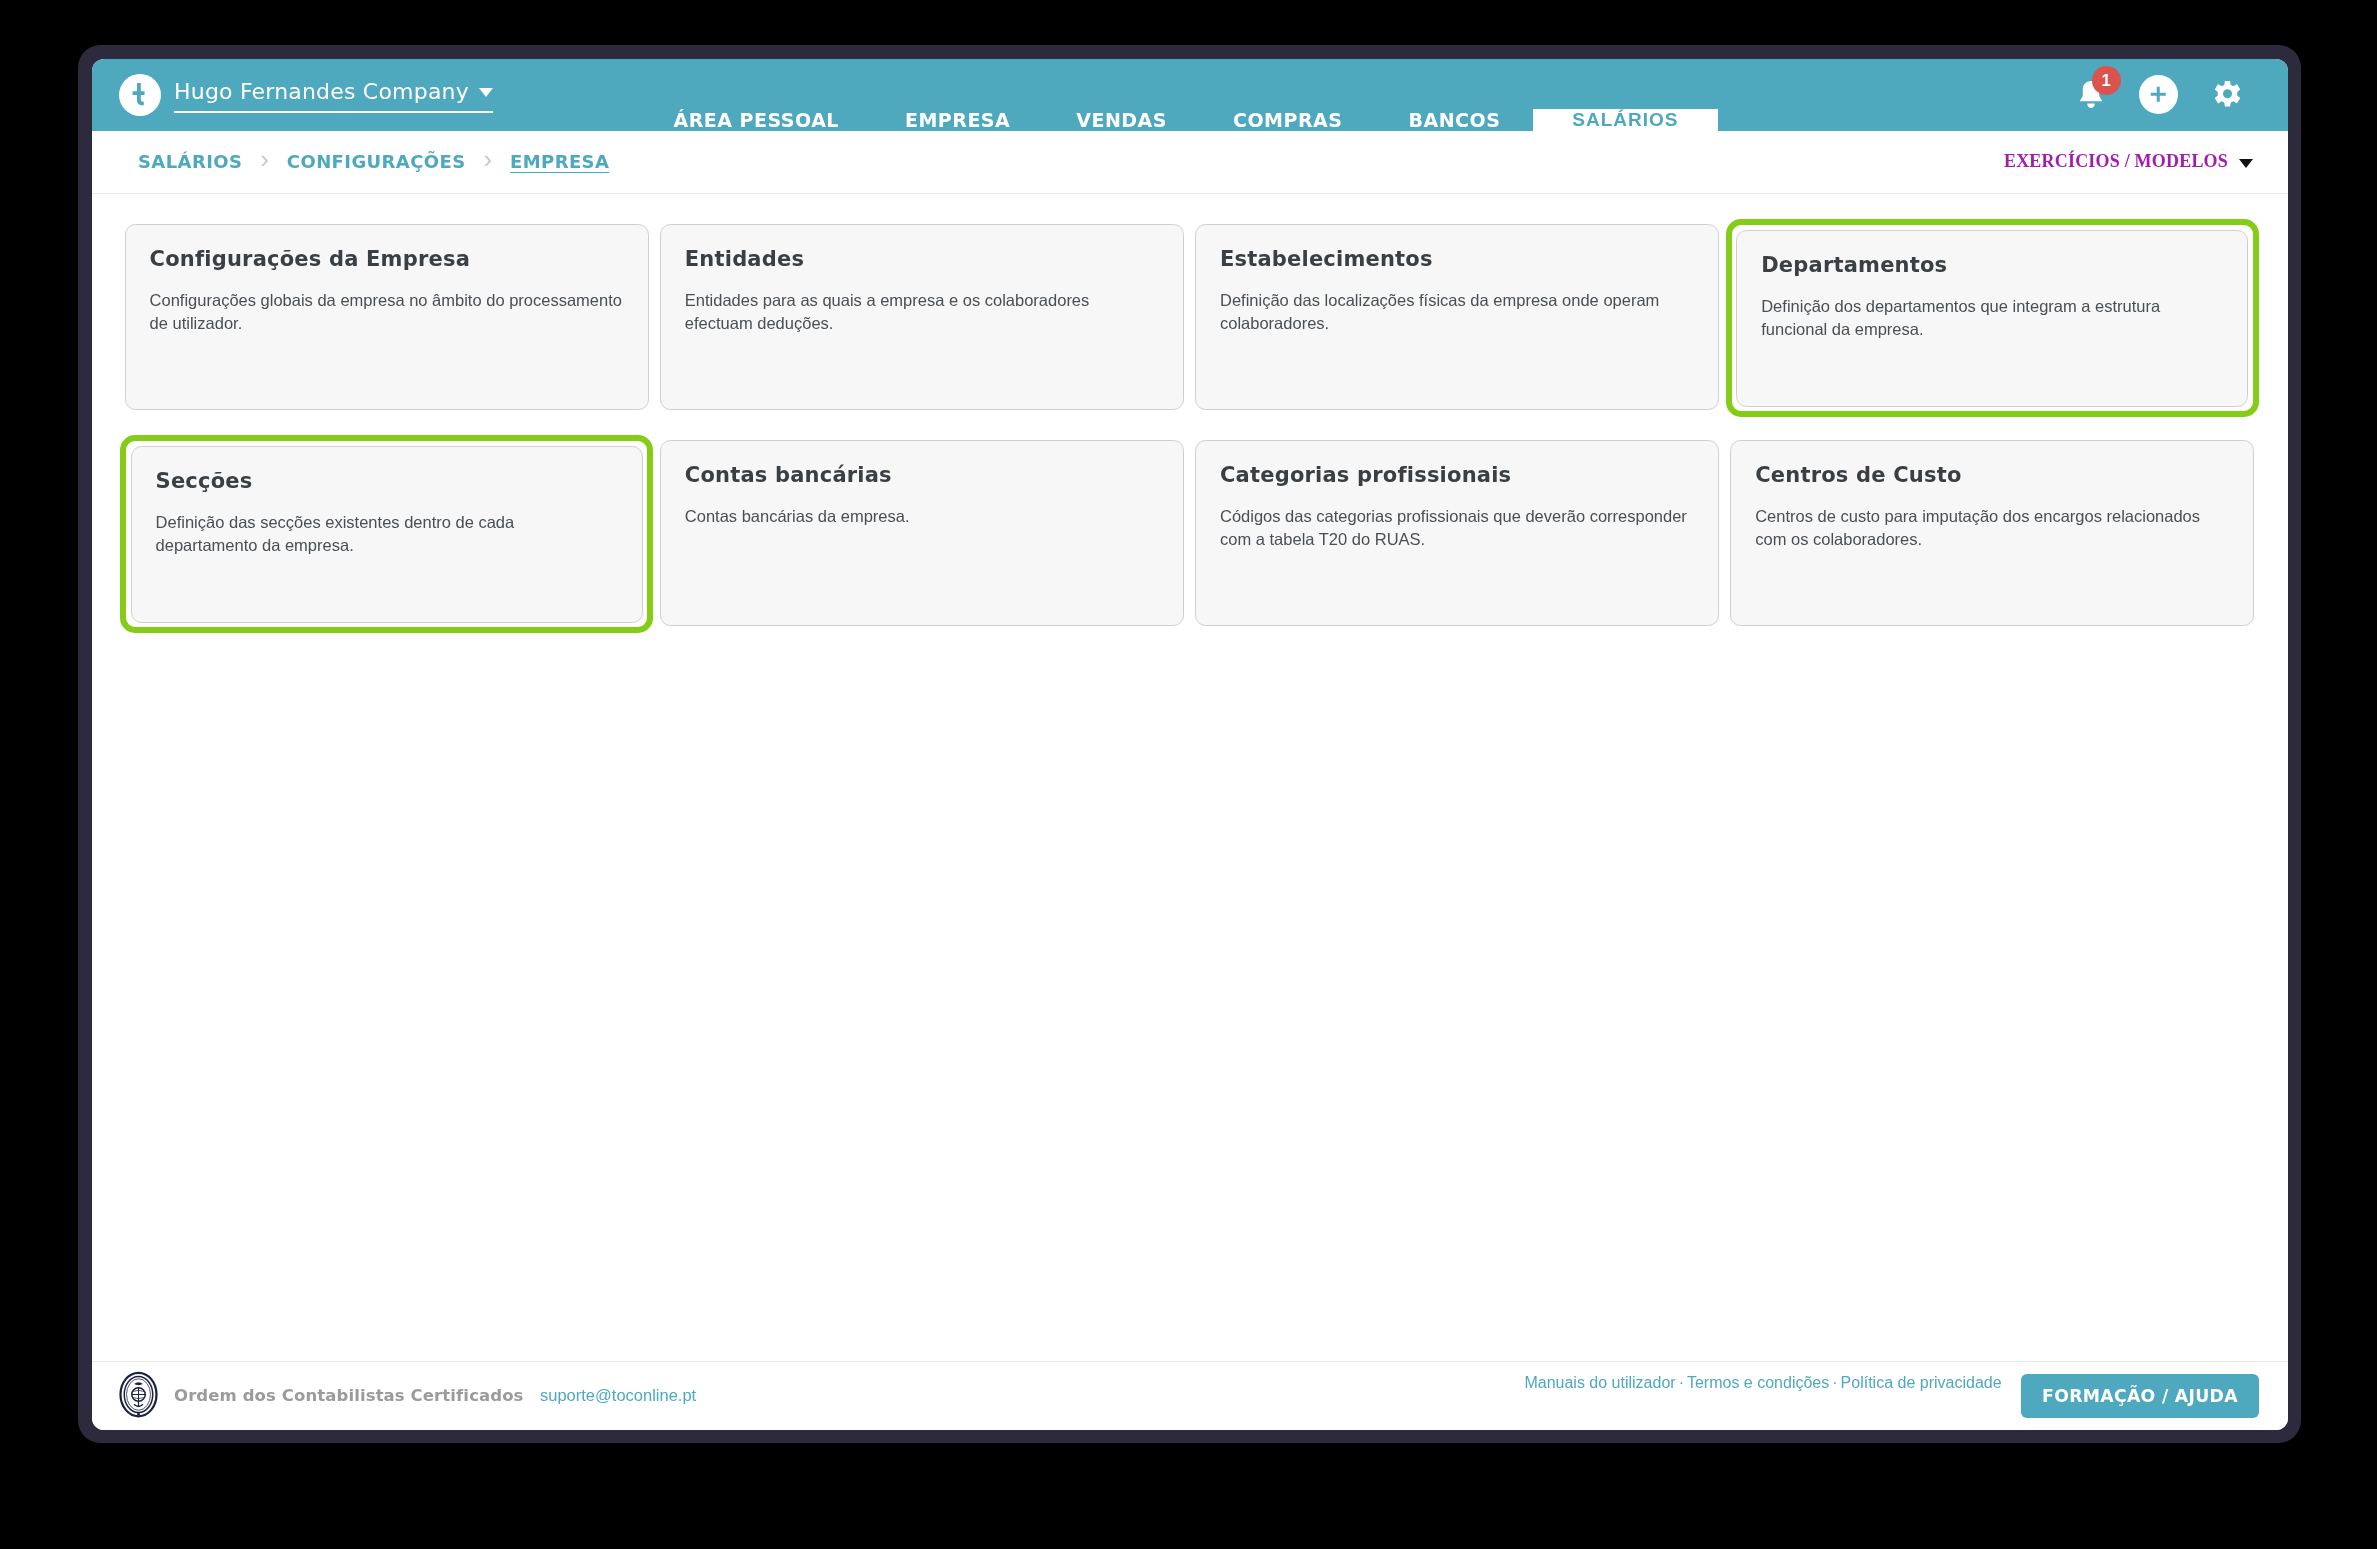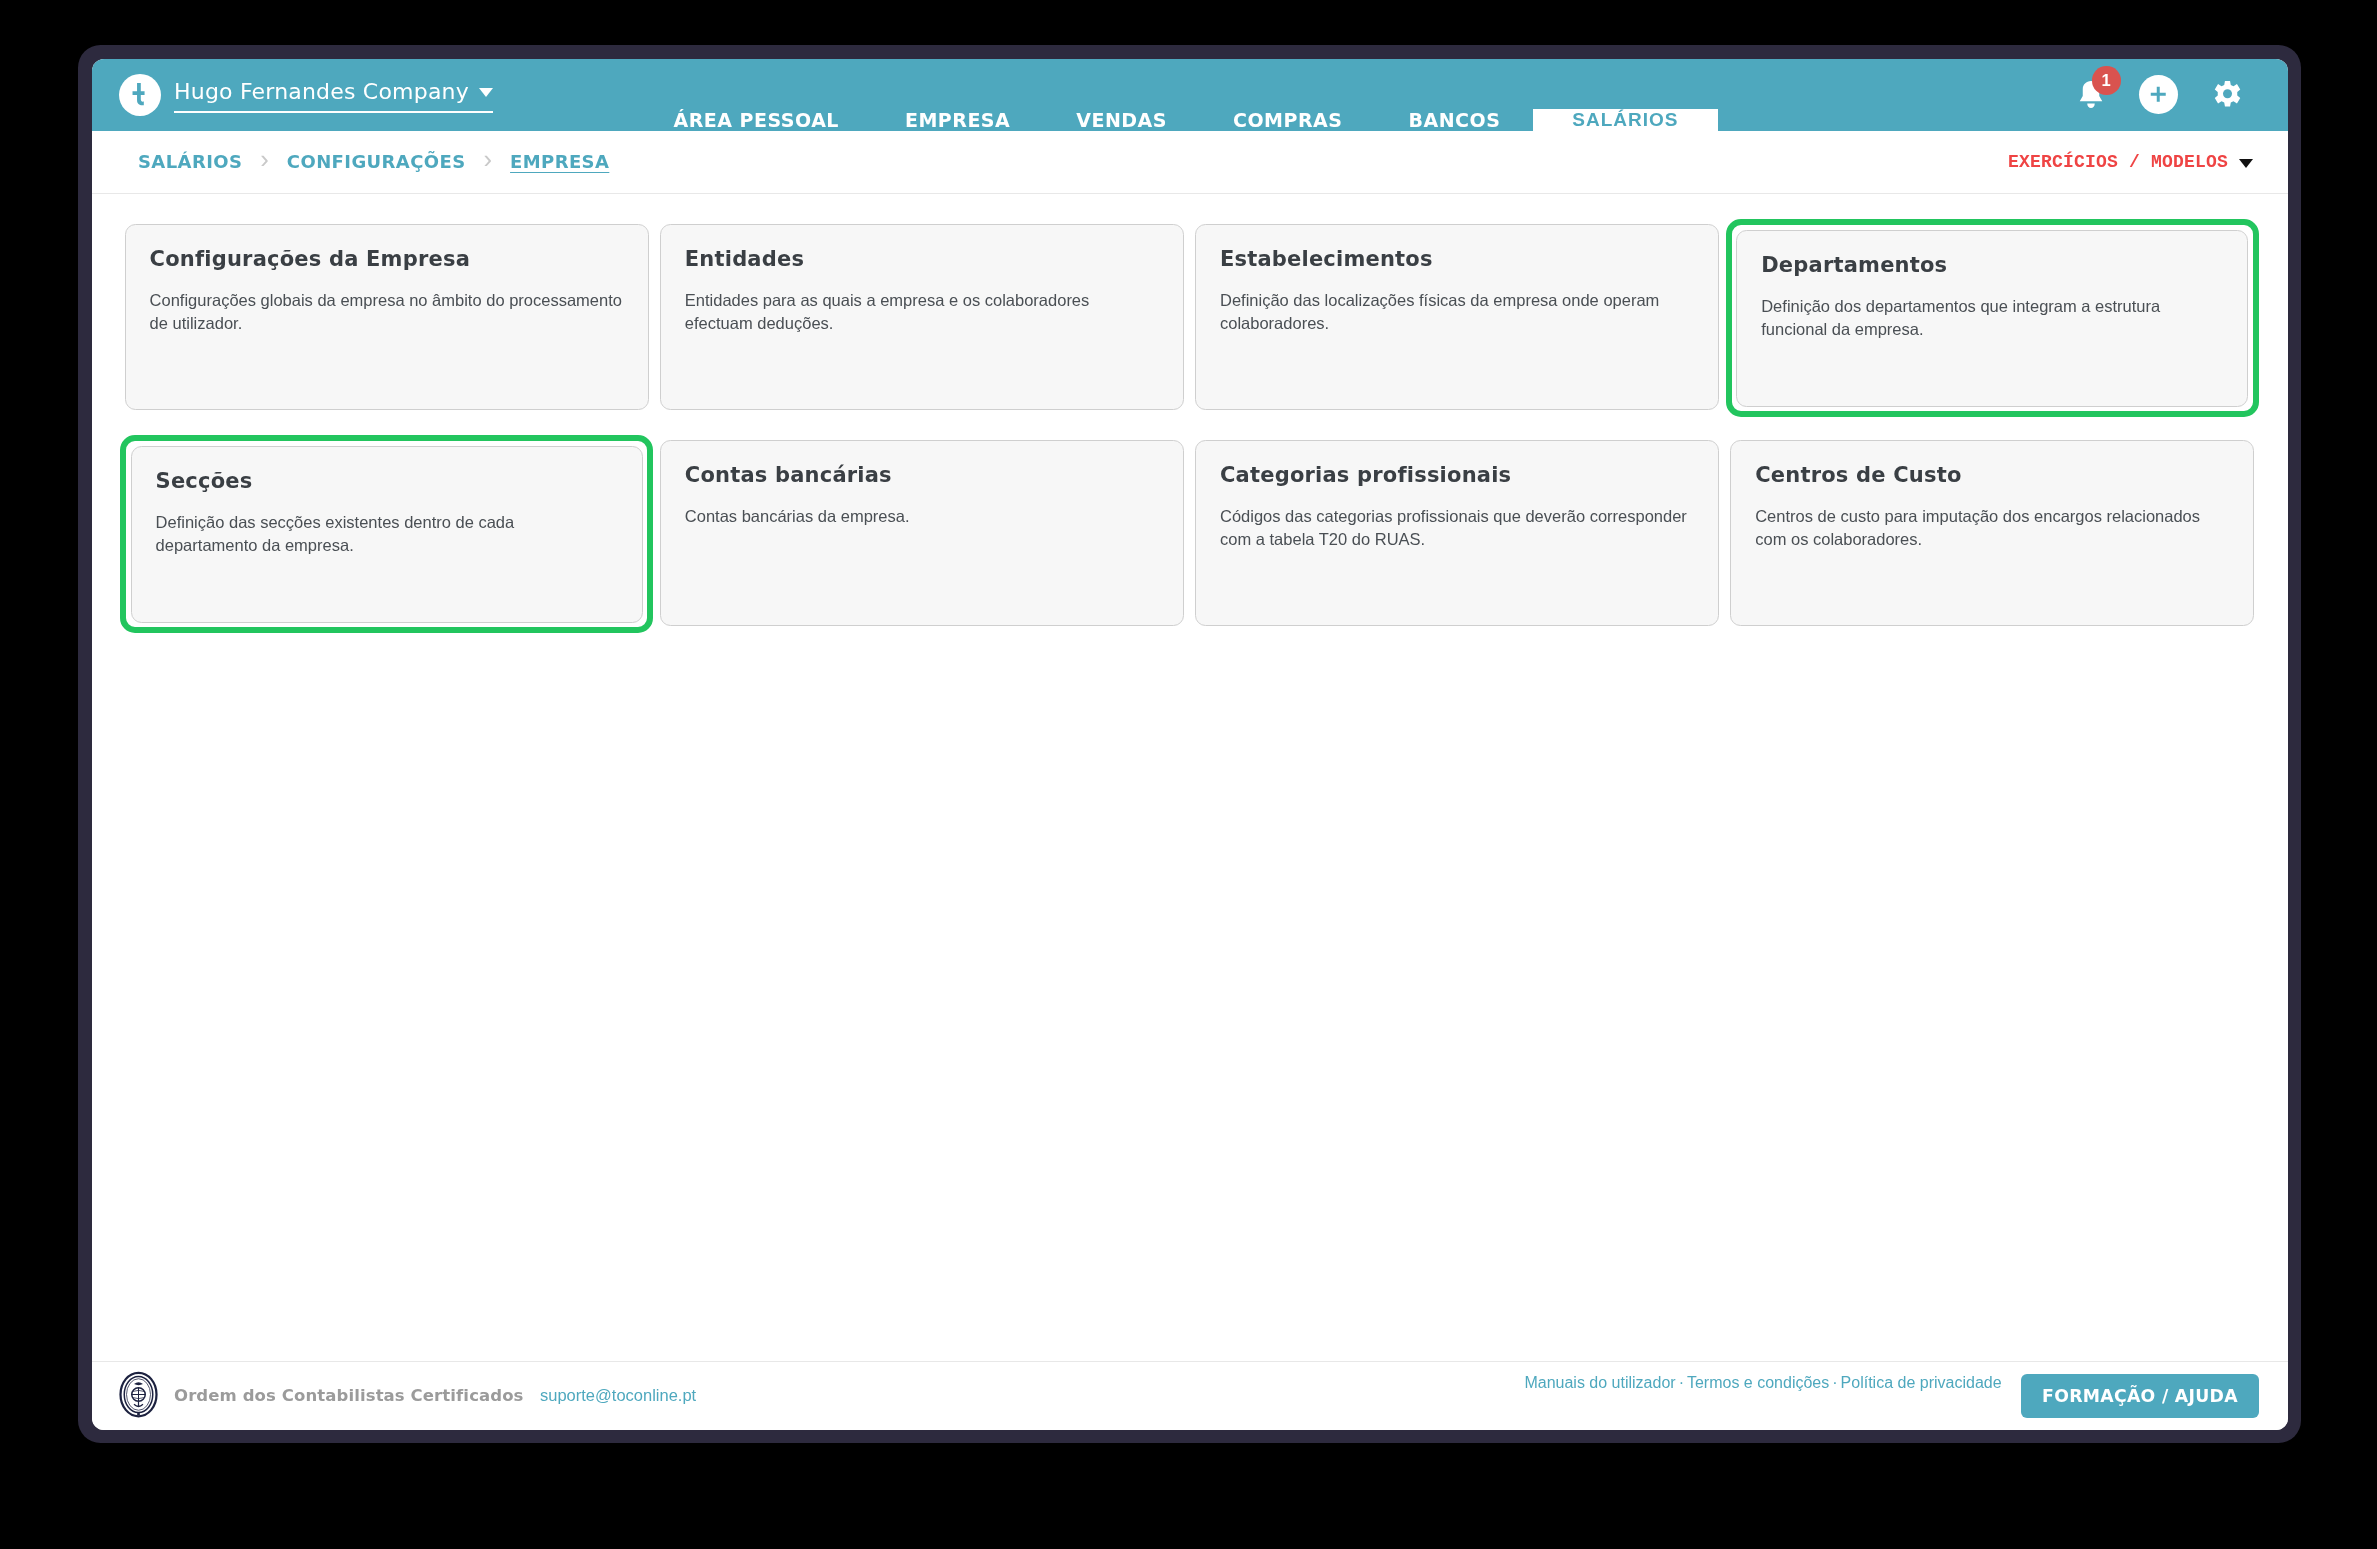--- a/index.html
+++ b/index.html
@@ -163,23 +163,23 @@
     font-weight: 300;
     padding: 0 1.5px 3.8px;
     font-family: "Liberation Sans", sans-serif;
   }
   .crumb-right {
     margin-left: auto;
     display: flex; align-items: center; gap: 10.5px;
     cursor: pointer;
   }
   .crumb-right-label {
-    font-size: 18px; font-weight: bold; color: #ef4444;
+    font-size: 18px; font-weight: bold; color: #a21caf;
     letter-spacing: 0.2px;
-    font-family: Liberation Mono, monospace;
+    font-family: Liberation Serif, serif;
     white-space: nowrap;
   }
   .caret-dark {
     width: 0; height: 0;
     border-left: 7.5px solid transparent;
     border-right: 7.5px solid transparent;
     border-top: 9px solid #111;
     margin-top: 3px;
   }
 
@@ -190,21 +190,21 @@
     padding: 25.5px 28.6px 0 28.6px;
     overflow: hidden;
   }
   .card-grid {
     display: grid;
     grid-template-columns: repeat(4, 1fr);
     gap: 18px 2px;
   }
   .card-slot { position: relative; padding: 4.5px; }
   .card-slot.highlight {
-    border: 6px solid #22c55e;
+    border: 6px solid #84cc16;
     border-radius: 15px;
     padding: 0;
   }
   .card {
     background: #f7f7f7;
     border: 1.5px solid #cfcfcf;
     border-radius: 10.5px;
     height: 186px;
     padding: 22.5px 24px;
   }

